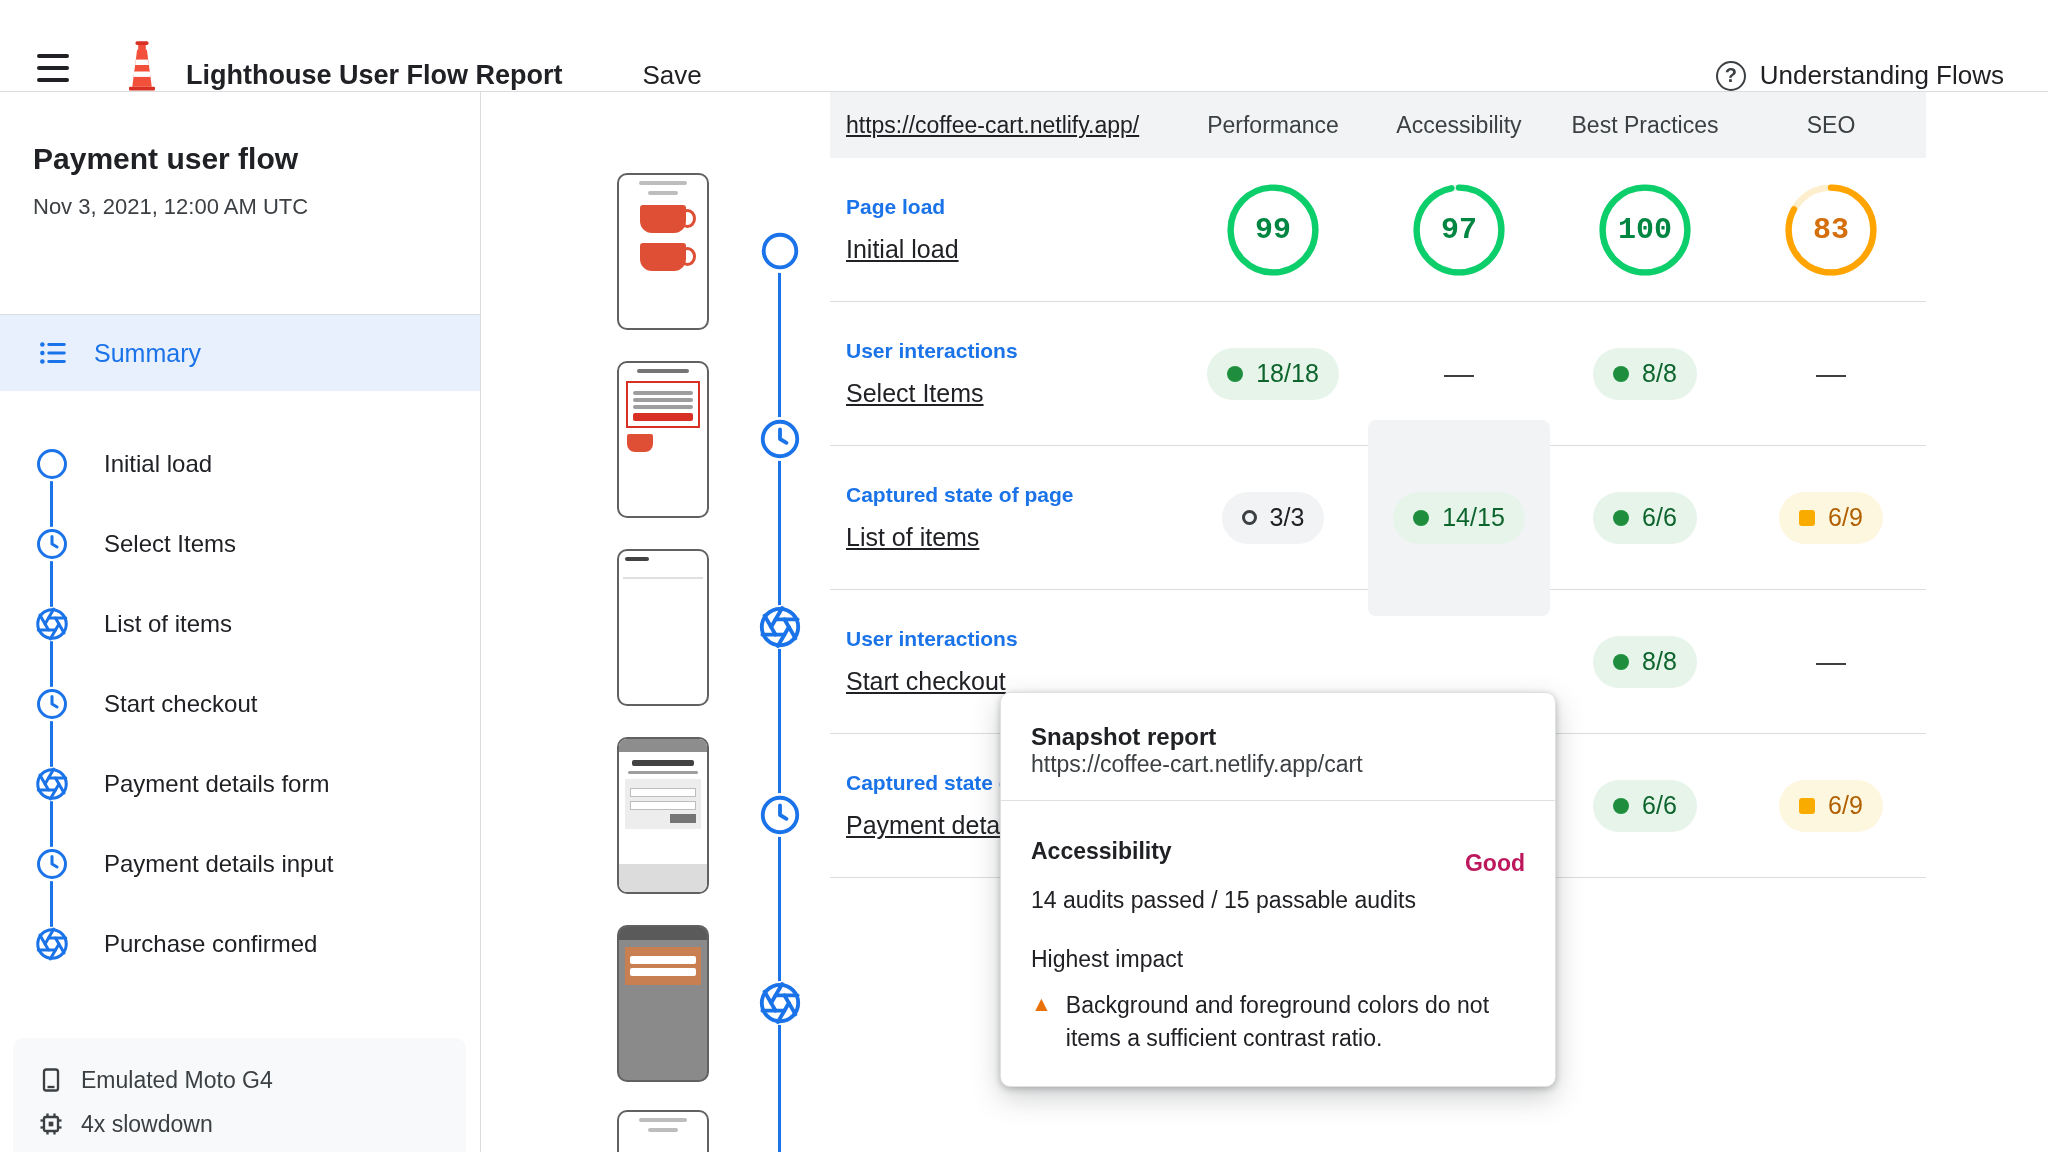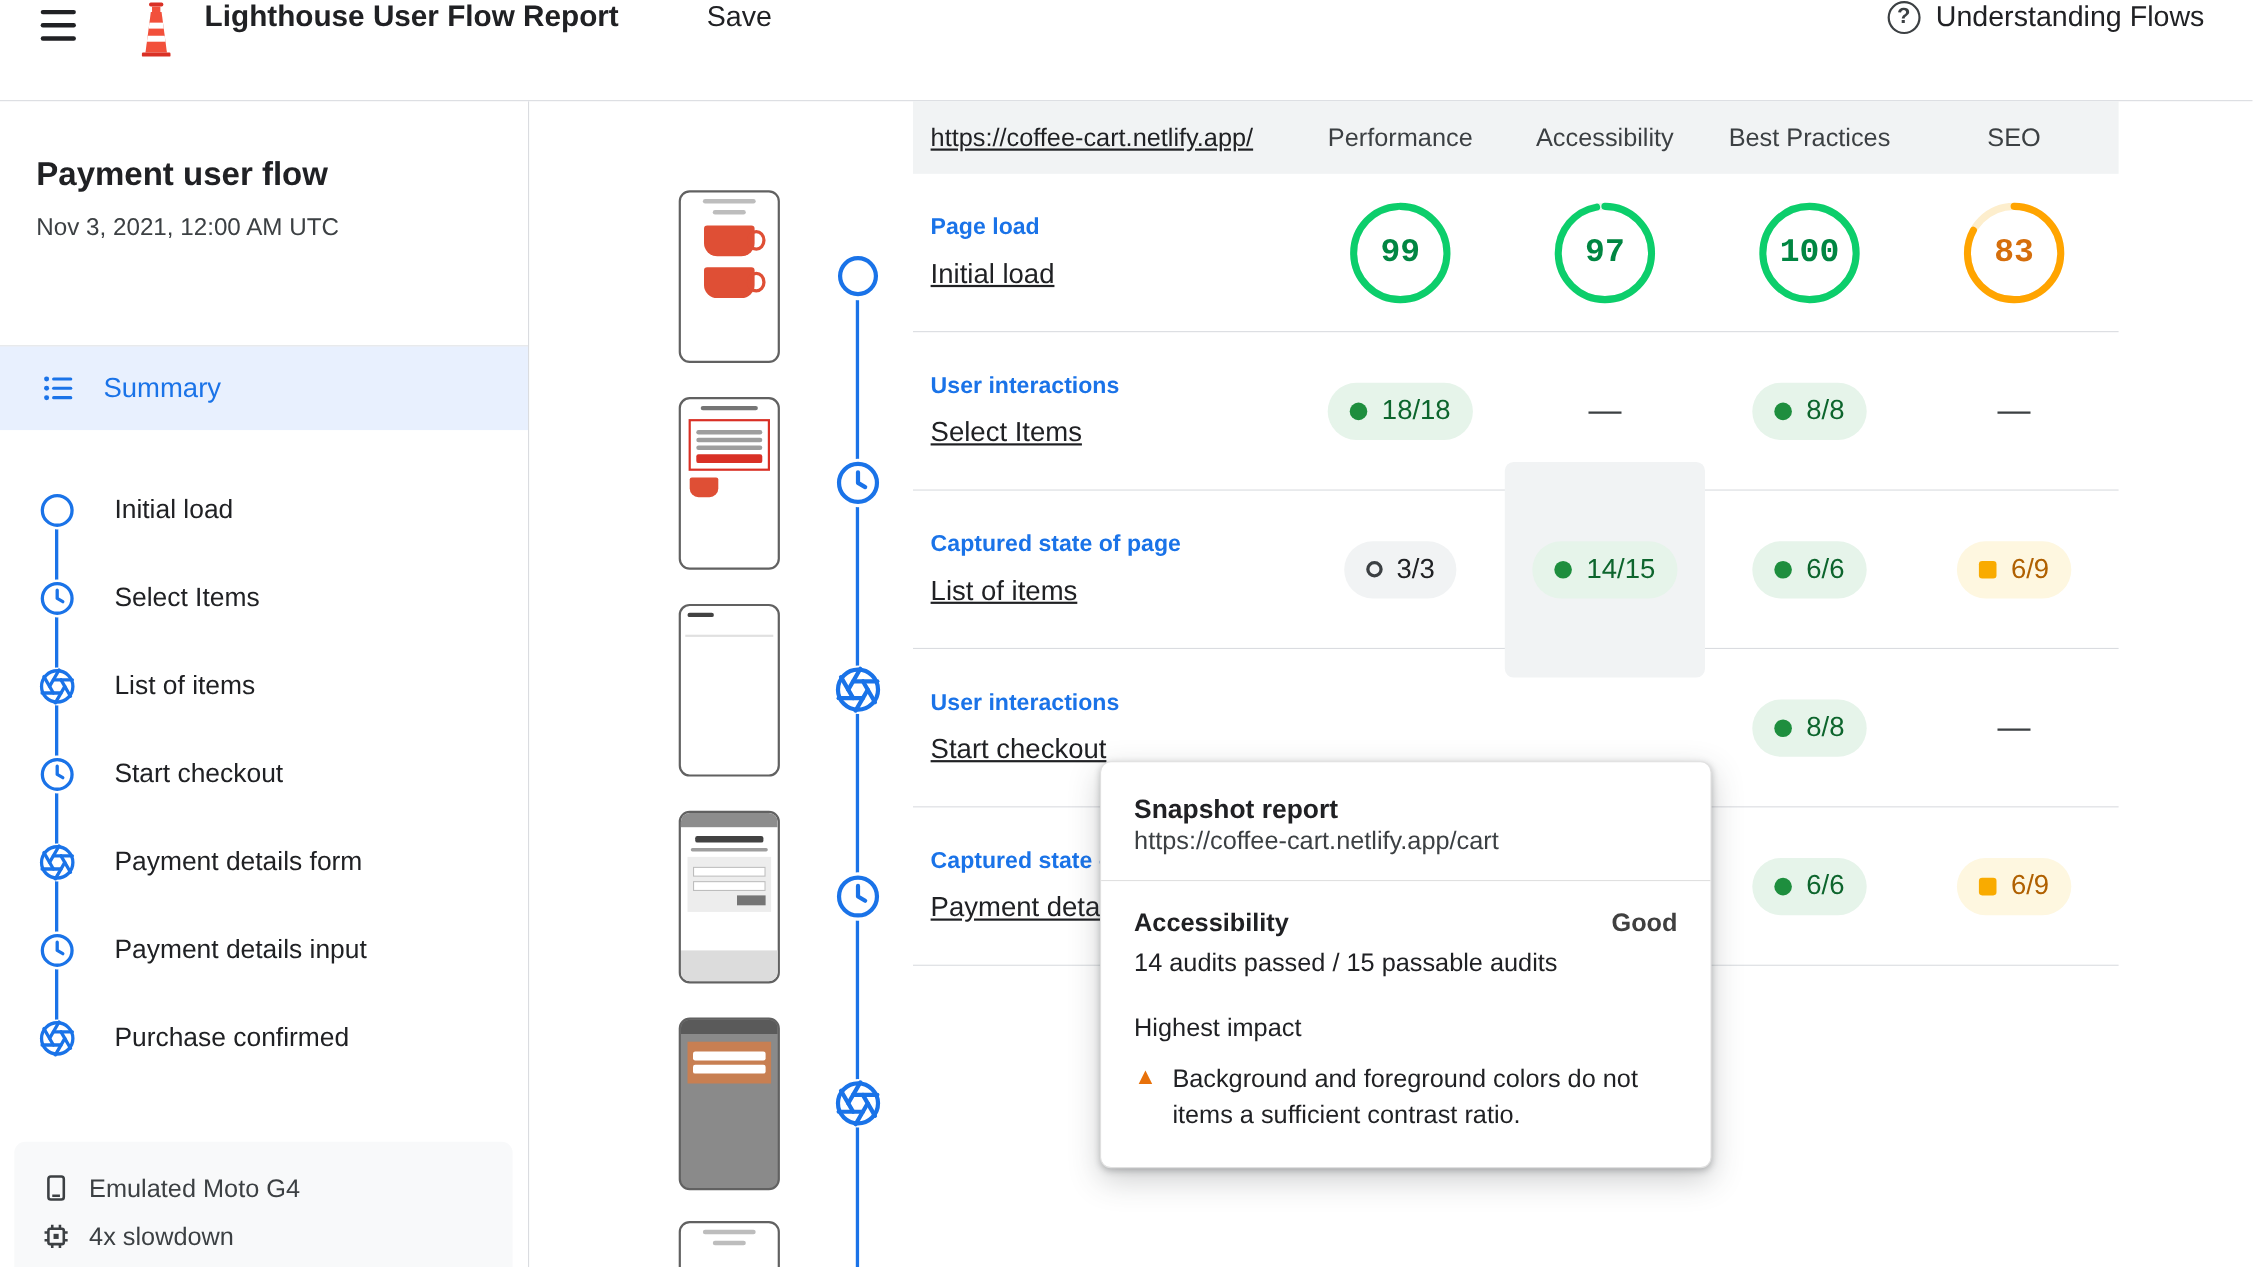--- a/index.html
+++ b/index.html
@@ -2,21 +2,21 @@
 <html><head>
 <meta charset="utf-8">
 <style>
   * { box-sizing: border-box; margin: 0; padding: 0; }
   html,body { background:#fff; }
   body { font-family: "Liberation Sans", "DejaVu Sans", sans-serif; color:#202124; }
   .app { position:relative; width:2048px; height:1152px; background:#fff; overflow:hidden; }
 
   
   .topbar { position:absolute; left:0; top:0; width:2048px; height:92px; background:#fff;
-            border-bottom:1px solid #dadce0; display:flex; align-items:flex-start; z-index:40; }
+            border-bottom:1px solid #dadce0; display:flex; align-items:flex-end; z-index:40; }
   .hamburger { margin-left:30px; width:46px; height:46px; display:flex; flex-direction:column;
                justify-content:center; gap:8px; cursor:pointer; background:none; border:none; }
   .hamburger span { display:block; width:32px; height:4px; background:#202124; border-radius:2px; margin:0 auto; }
   .logo { margin-left:44px; width:44px; height:52px; }
   .app-title { margin-left:22px; font-size:27px; font-weight:700; color:#202124; }
   .save-btn { margin-left:80px; font-size:26px; font-weight:500; color:#202124; cursor:pointer; background:none; border:none; }
   .topbar-spacer { flex:1; }
   .help { display:flex; align-items:center; gap:14px; margin-right:44px; cursor:pointer; }
   .help-icon { width:30px; height:30px; border:2.5px solid #3c4043; border-radius:50%;
                display:flex; align-items:center; justify-content:center; font-size:20px; font-weight:700; color:#3c4043; }
@@ -117,21 +117,21 @@
   
   .tooltip { position:absolute; left:519px; top:600px; width:556px; background:#fff; border:1px solid #e0e0e0;
              border-radius:10px; box-shadow:0 2px 6px rgba(60,64,67,.3), 0 10px 28px rgba(60,64,67,.25); z-index:50; }
   .tt-head { padding:30px 30px 22px; }
   .tt-title { font-size:24px; font-weight:700; color:#202124; margin-bottom:0; }
   .tt-url { font-size:23px; color:#3c4043; }
   .tt-divider { height:1px; background:#e0e0e0; }
   .tt-body { padding:24px 30px 32px; }
   .tt-row { display:flex; justify-content:space-between; align-items:center; margin-bottom:10px; }
   .tt-section { font-size:23px; font-weight:700; color:#202124; }
-  .tt-rating { font-size:23px; font-weight:700; color:#404040; }
+  .tt-rating { font-size:23px; font-weight:700; color:#be185d;margin-top:25px; }
   .tt-audits { font-size:23px; color:#202124; margin-bottom:32px; }
   .tt-impact-title { font-size:23px; font-weight:400; color:#202124; margin-bottom:16px; }
   .tt-impact { display:flex; gap:14px; align-items:flex-start; }
   .tt-warn { font-size:21px; color:#e8710a; line-height:1.4; }
   .tt-impact-text { font-size:23px; color:#202124; line-height:1.42; max-width:440px; }
 
   .icon-stroke { stroke:#1a73e8; stroke-width:2; fill:none; stroke-linecap:round; stroke-linejoin:round; }
   .icon-white-bg { fill:#fff; }
 </style>
 </head>

